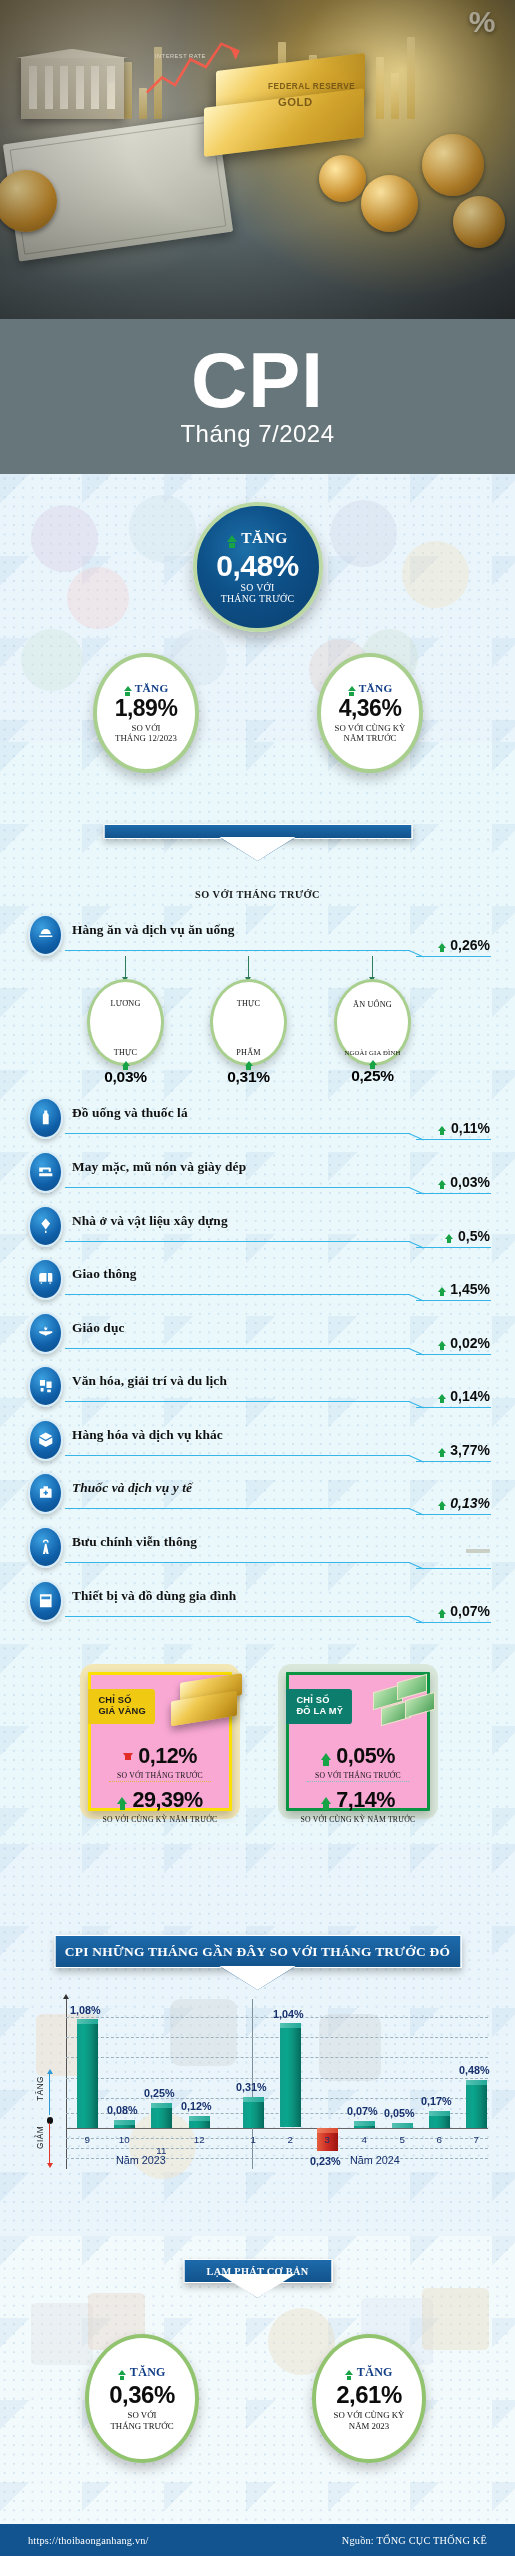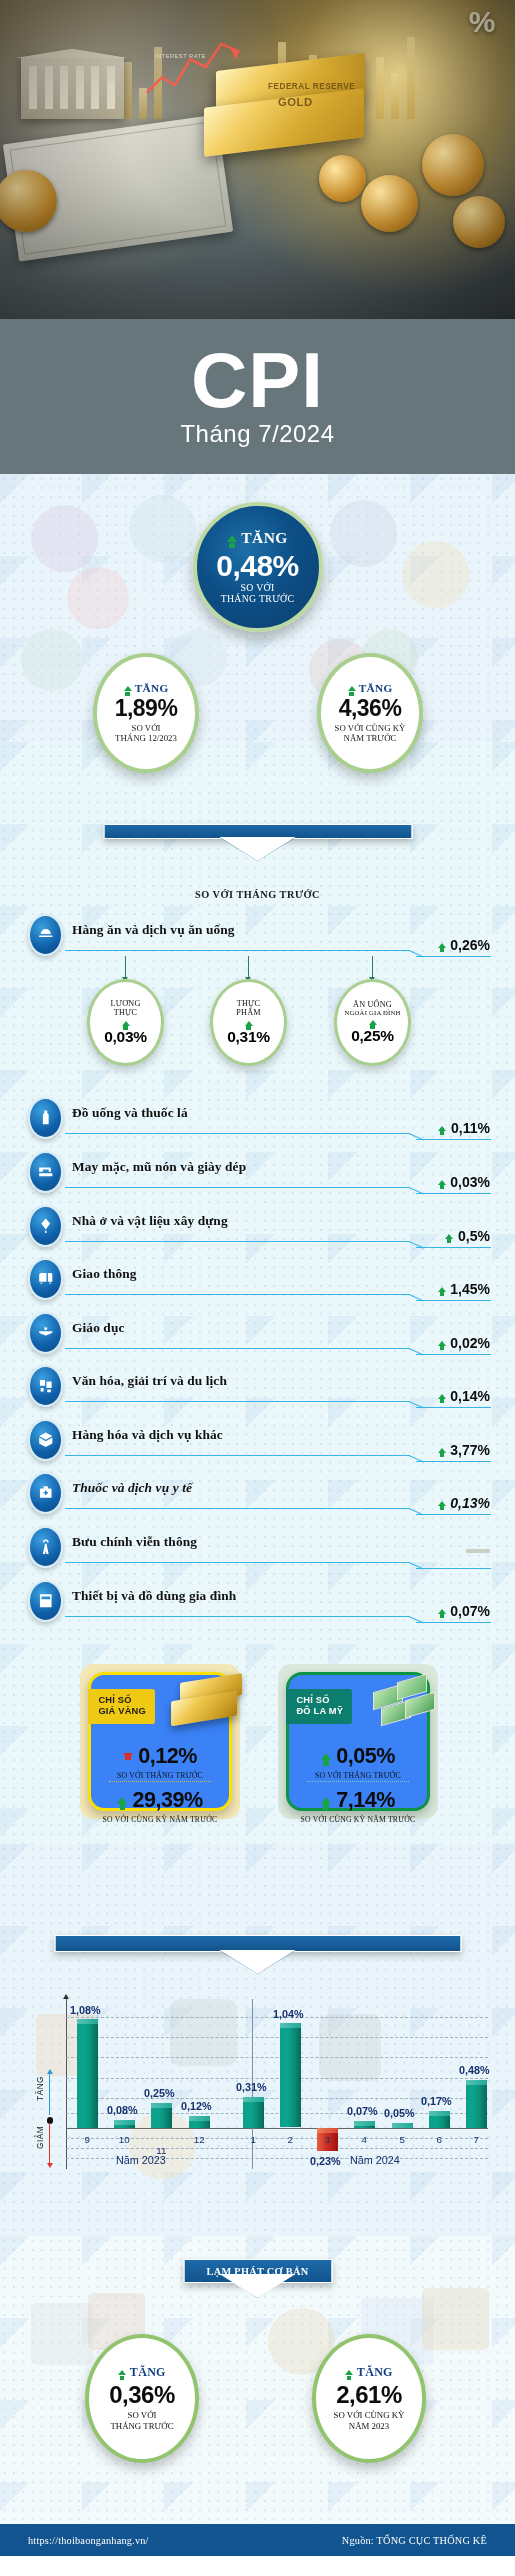--- a/index.html
+++ b/index.html
@@ -115,30 +115,30 @@
   .cat-name{position:absolute;left:72px;top:8.2px;font-weight:700;font-size:13.4px;color:#111;letter-spacing:0.1px;}
   .cat-line{position:absolute;left:65px;top:36px;width:345px;height:1px;background:#36b5e8;}
   .cat-line:after{content:"";position:absolute;left:344px;top:0;width:15.5px;height:1px;background:#36b5e8;transform:rotate(24deg);transform-origin:left center;}
   .cat-line2{position:absolute;left:416px;top:42px;width:75px;height:1px;background:#36b5e8;}
   .cat-val{position:absolute;right:25px;top:23px;display:flex;align-items:center;gap:4.6px;font-family:"Liberation Sans",sans-serif;font-weight:700;font-size:14px;color:#0c0c0c;}
   .dash-val{width:24px;height:3.6px;background:#c9cfc4;border-radius:1px;}
 
   .subcirc{position:absolute;top:979px;width:77px;height:87px;border-radius:50%;background:#fff;
     border:3.6px solid #a9cf8e;box-shadow:0 4.6px 8.2px rgba(0,0,0,.20);
     display:flex;flex-direction:column;align-items:center;justify-content:center;text-align:center;}
-  .subcirc .lab{font-size:8.2px;letter-spacing:0.2px;line-height:1.1;color:#101010;}
+  .subcirc .lab{font-size:8.2px;letter-spacing:0.2px;line-height:1.1;color:#101010;margin-top:40px;}
   .subcirc .big{font-family:"Liberation Sans",sans-serif;font-weight:700;font-size:15.5px;letter-spacing:-0.3px;margin-top:2.1px;}
   .connector{position:absolute;width:1px;background:#2e7d5b;}
   .connector:after{content:"";position:absolute;left:-2.6px;bottom:-4.6px;width:0;height:0;border-left:3.1px solid transparent;border-right:3.1px solid transparent;border-top:5.2px solid #2e7d5b;}
 
   
   .kcard{position:absolute;top:1664px;width:160px;height:155px;border-radius:13.4px;}
   .kcard.gold{left:80px;background:#f4e7b6;}
   .kcard.usd{left:278px;background:#d9e8da;}
-  .kcard .inner{position:absolute;left:8.2px;top:8.2px;right:8.2px;bottom:8.2px;background:#3b82f6;border-radius:16px;box-shadow:0 4.6px 9.3px rgba(0,0,0,.22);}
+  .kcard .inner{position:absolute;left:8.2px;top:8.2px;right:8.2px;bottom:8.2px;background:#f9a8d4;border-radius:1px;box-shadow:0 4.6px 9.3px rgba(0,0,0,.22);}
   .kcard.gold .inner{border:3.1px solid #fbe000;}
   .kcard.usd .inner{border:3.1px solid #0b9444;}
   .kcard .hdr{position:absolute;left:-3.1px;top:13.4px;padding:6.2px 9.3px 6.2px 10.3px;color:#fff;font-family:"Liberation Sans",sans-serif;font-weight:700;font-size:9.3px;line-height:1.25;letter-spacing:0.2px;border-radius:0 3.1px 3.1px 0;}
   .kcard.gold .hdr{background:#f0c913;color:#1b1b1b;}
   .kcard.usd .hdr{background:#0d7d6d;}
   .kcard .row{position:absolute;left:0;width:100%;text-align:center;}
   .kcard .rowflex{display:flex;align-items:center;justify-content:center;gap:5.2px;}
   .kcard .big{font-family:"Liberation Sans",sans-serif;font-weight:700;font-size:21.6px;color:#0c0c0c;letter-spacing:-0.5px;}
   .kcard .cap{font-size:7.7px;letter-spacing:0.2px;color:#131313;margin-top:1.5px;}
   .kcard .sep{position:absolute;left:17.5px;right:17.5px;border-top:1px dotted #d8b93f;}
@@ -529,20 +529,21 @@
     </div>
     <div class="art" style="left:90px;top:8.2px;width:72px;height:62px">
       <div style="position:absolute;left:5.2px;top:15.5px;width:30px;height:17.5px;background:linear-gradient(135deg,#bde6b2,#5fb26a);transform:skewY(-16deg);border:1px solid #e8e6c8"></div>
       <div style="position:absolute;left:29px;top:6.2px;width:30px;height:17.5px;background:linear-gradient(135deg,#bde6b2,#5fb26a);transform:skewY(-16deg);border:1px solid #e8e6c8"></div>
       <div style="position:absolute;left:13.4px;top:32px;width:30px;height:17.5px;background:linear-gradient(135deg,#bde6b2,#4fa35c);transform:skewY(-16deg);border:1px solid #e8e6c8"></div>
       <div style="position:absolute;left:37px;top:24px;width:30px;height:17.5px;background:linear-gradient(135deg,#bde6b2,#4fa35c);transform:skewY(-16deg);border:1px solid #e8e6c8"></div>
     </div>
   </div>
 
   <div class="banner b2">
+    <span>CPI NHỮNG THÁNG GẦN ĐÂY SO VỚI THÁNG TRƯỚC ĐÓ</span>
     <span class="ar"></span>
   </div>
 
   <div class="chart">
     <div class="axis-v"></div>
     <div class="axis-h"></div>
     <div class="divider"></div>
     <div id="grid-lines">
         <div class="grid" style="top: 159px;"></div>
         <div class="grid" style="top: 149px;"></div>

